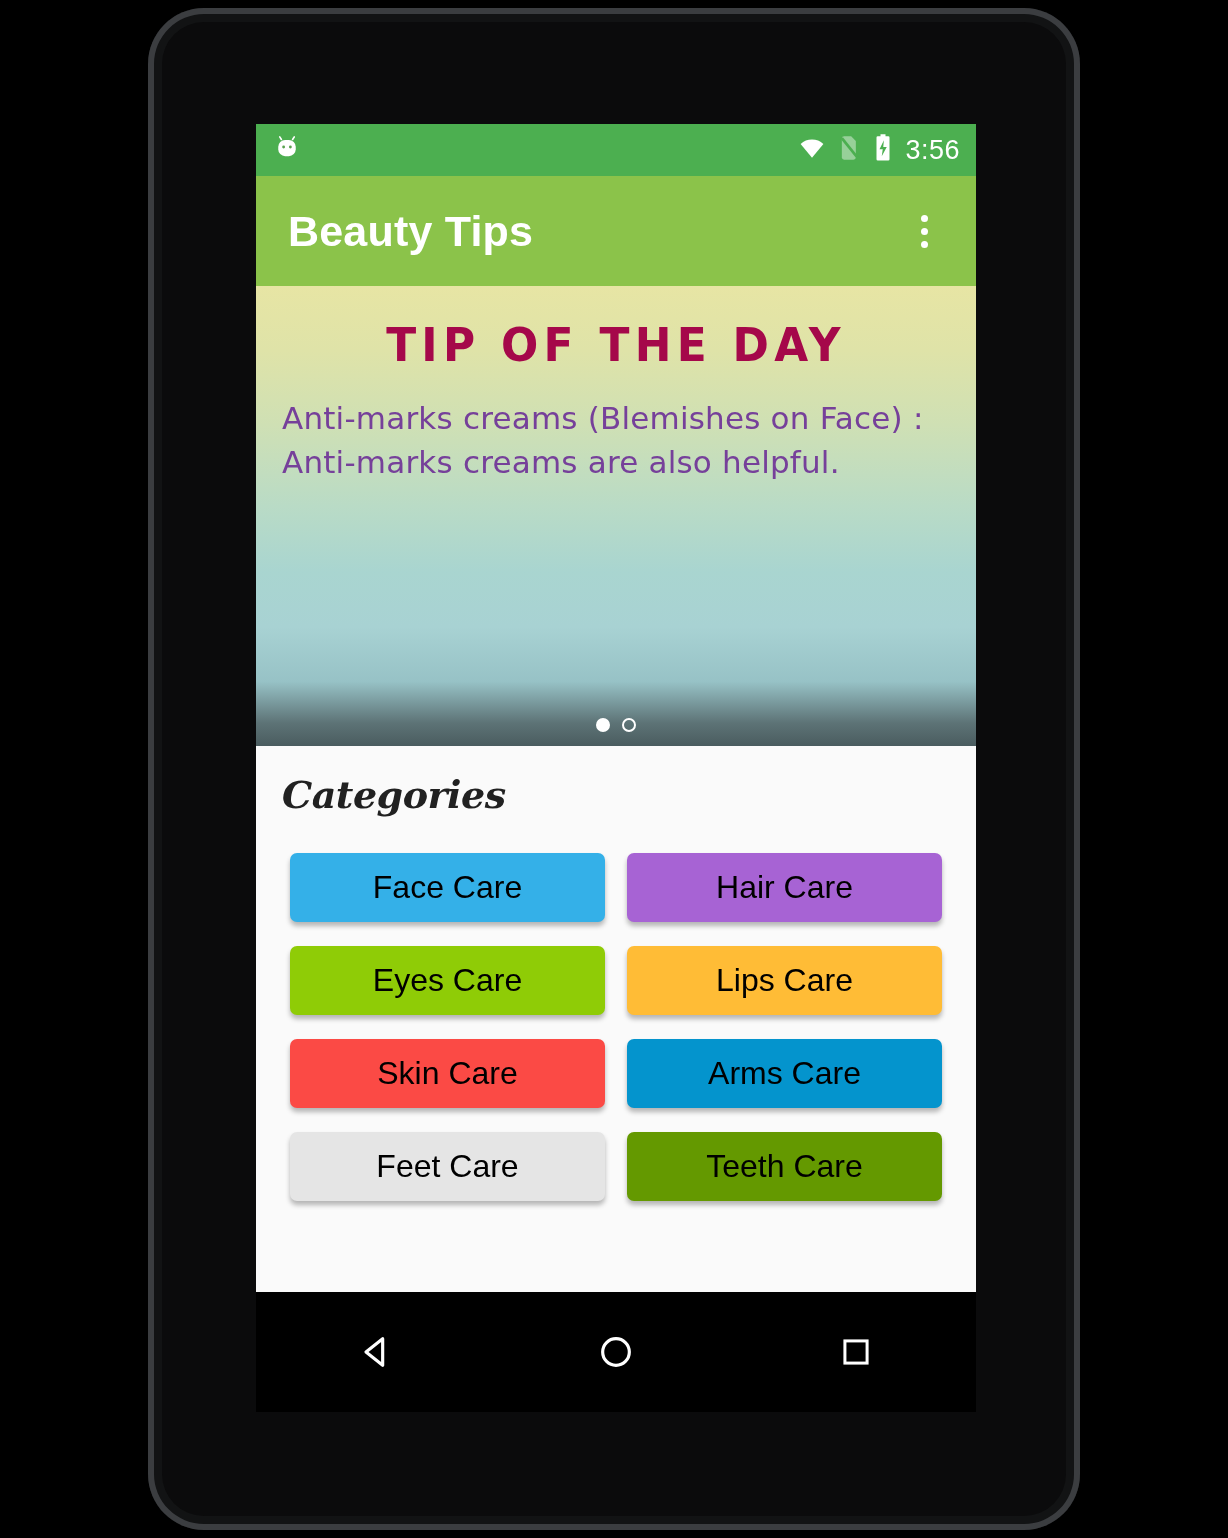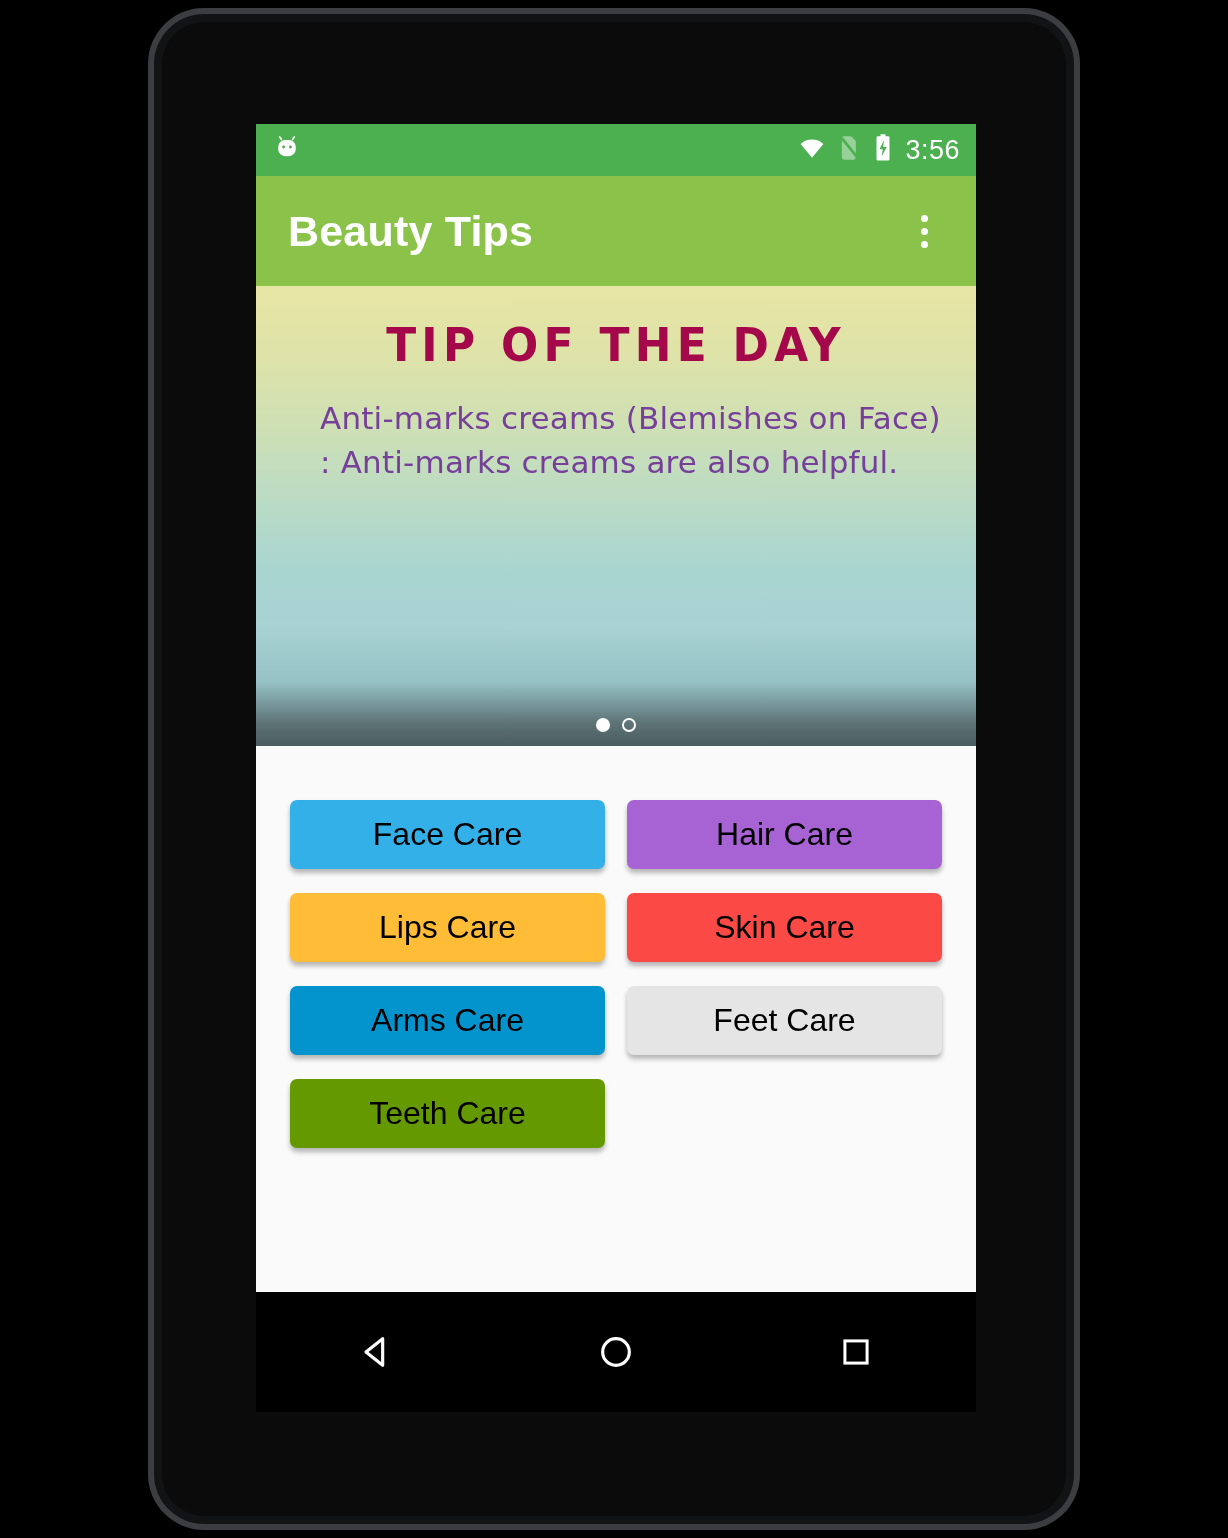--- a/index.html
+++ b/index.html
@@ -126,21 +126,20 @@
     font-stretch: condensed;
     transform: scaleX(1.06);
   }
   #tip-text {
     color: #76409a;
     font-size: 31px;
     line-height: 1.42;
     padding: 24px 26px 0 26px;
     font-family: "DejaVu Sans", sans-serif;
     letter-spacing: 0.2px;
-    margin-left: 38px;
   }
   #page-indicator {
     position: absolute;
     left: 0;
     right: 0;
     bottom: 14px;
     display: flex;
     justify-content: center;
     align-items: center;
     gap: 12px;
@@ -265,26 +264,30 @@
   <div id="tip-banner">
     <div id="tip-title">TIP OF THE DAY</div>
     <div id="tip-text">Anti-marks creams (Blemishes on Face) : Anti-marks creams are also helpful.</div>
     <div id="page-indicator">
       <span class="dot active"></span>
       <span class="dot inactive"></span>
     </div>
   </div>
 
   <div id="categories-section">
+    <div id="categories-heading">Categories</div>
     <div id="category-grid">
       <div class="category-button" style="background: rgb(52, 176, 232);">
         <span>Face Care</span>
       </div>
       <div class="category-button" style="background: rgb(167, 99, 212);">
         <span>Hair Care</span>
+      </div>
+      <div class="category-button" style="background: rgb(143, 204, 6);">
+        <span>Eyes Care</span>
       </div>
       <div class="category-button" style="background: rgb(255, 188, 54);">
         <span>Lips Care</span>
       </div>
       <div class="category-button" style="background: rgb(251, 74, 69);">
         <span>Skin Care</span>
       </div>
       <div class="category-button" style="background: rgb(4, 148, 205);">
         <span>Arms Care</span>
       </div>

